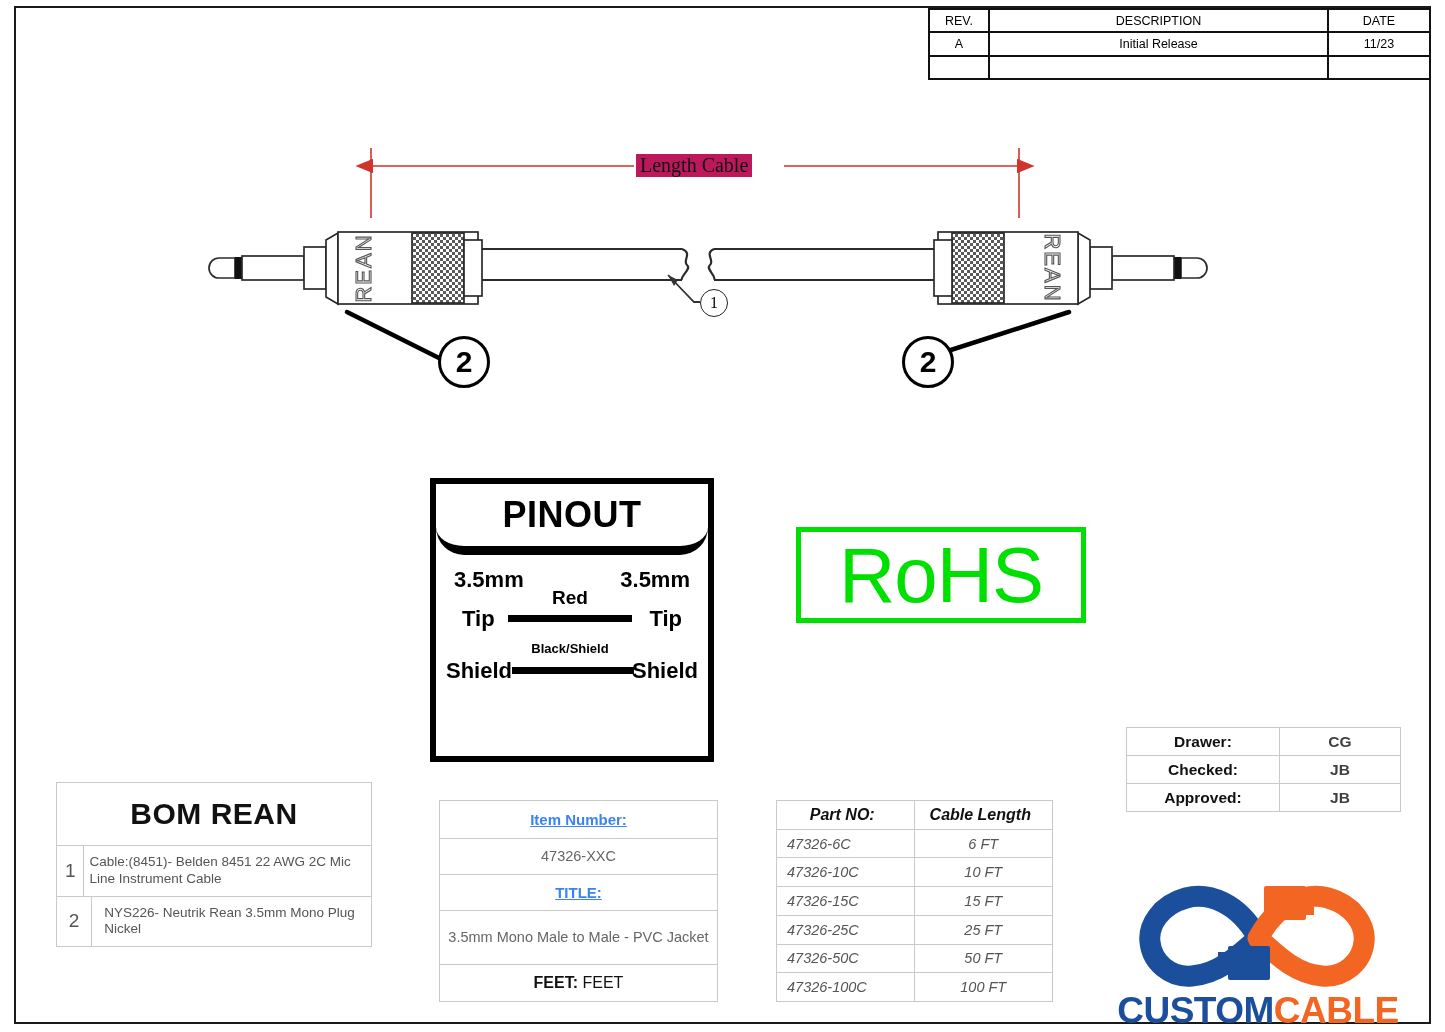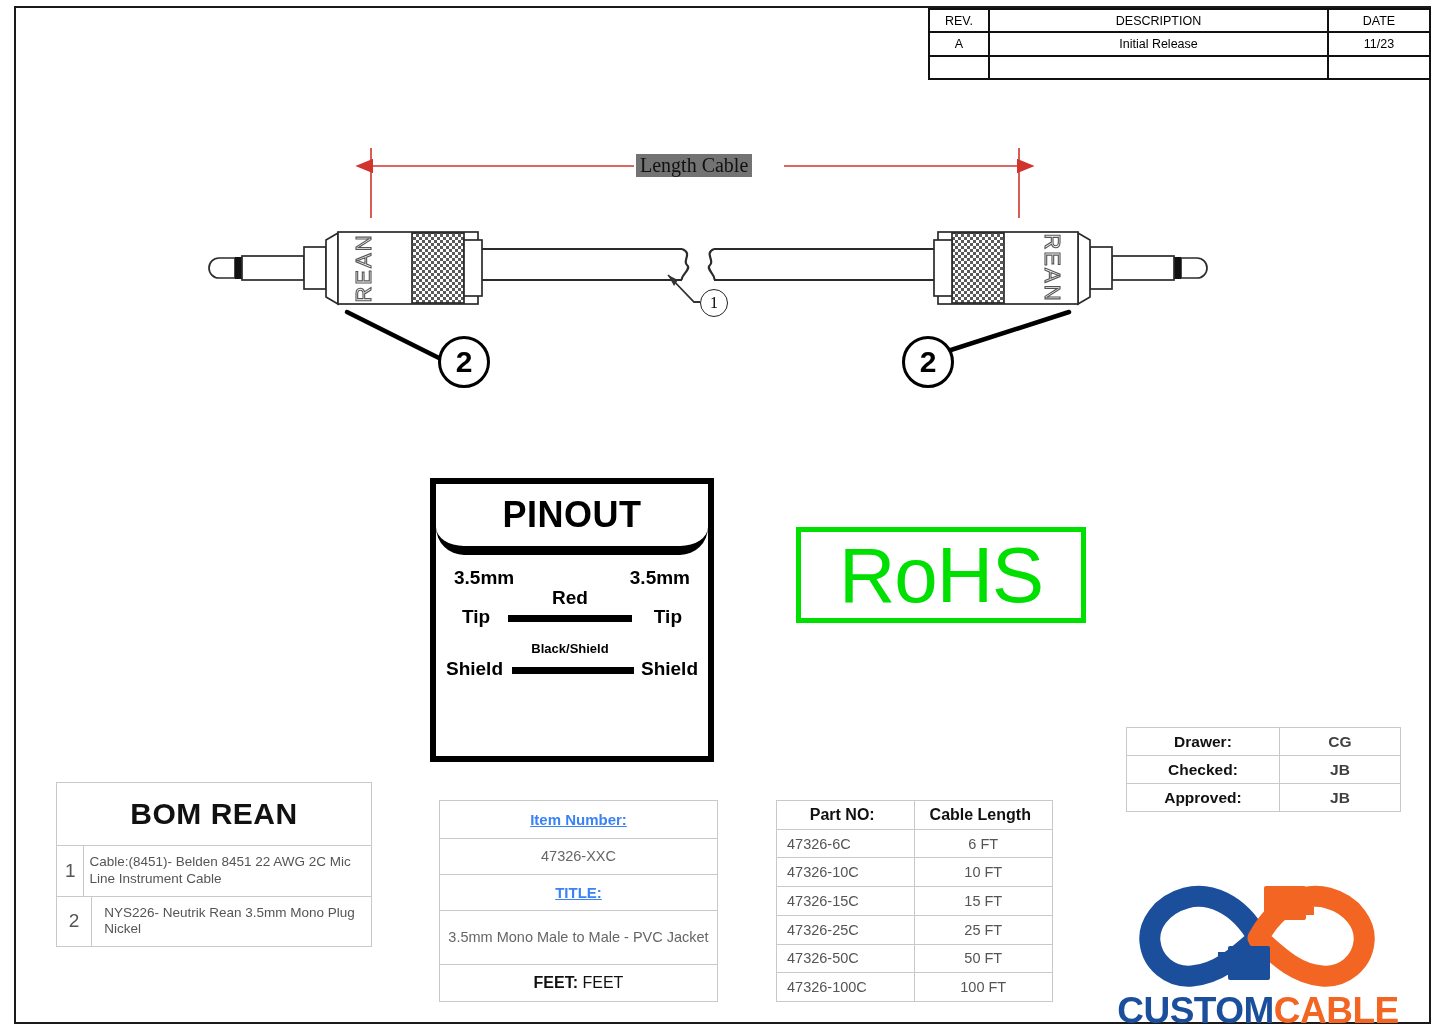--- a/index.html
+++ b/index.html
@@ -43,21 +43,21 @@
   #rev-table .c-date { width: 100px; }
 
   
   #drawing { left: 14px; top: 90px; width: 1417px; height: 380px; }
 
   
   .dim-label {
     position: absolute;
     font-family: "Liberation Serif", serif;
     font-size: 20px; color: #111;
-    background: #737373; padding: 0 4px;
+    background: #be185d; padding: 0 4px;
     white-space: nowrap;
   }
 
   
   .balloon {
     position: absolute;
     border-radius: 50%;
     display: flex; align-items: center; justify-content: center;
     background: #fff;
   }
@@ -82,21 +82,21 @@
     background: #fff;
     display: flex; flex-direction: column;
   }
   #pinout .po-title {
     height: 62px; border-bottom: 9px solid #000;
     display: flex; align-items: center; justify-content: center;
     font-size: 36px; font-weight: 700; letter-spacing: .5px; border-radius: 28px;
   }
   #pinout .po-body { flex: 1 1 auto; position: relative; }
   .po-pin {
-    position: absolute; font-size: 19px; font-weight: 700;
+    position: absolute; font-size: 22px; font-weight: 700;
     white-space: nowrap;
   }
   .po-wire { position: absolute; background: #000; }
   .po-wirelabel {
     position: absolute; white-space: nowrap;
     font-weight: 700; text-align: center;
   }
 
   
   #rohs {
@@ -143,21 +143,21 @@
 
   
   #itemblock { left: 439px; top: 800px; width: 279px; height: 202px; }
   #itemblock .gcell { width: 100%; }
   #itemblock .r-hd { font-size: 15px; font-weight: 700; color: #3b82f6; text-decoration: underline; }
   #itemblock .r-val { font-size: 14.5px; color: #666; }
   #itemblock .r-unit { font-size: 16px; color: #111; }
   #itemblock .r-unit b { font-weight: 700; }
 
   
-  #parttable { left: 776px; top: 800px; width: 277px; height: 202px; }
+  #parttable { left: 776px; top: 800px; width: 277px; height: 202px; font-style: italic; }
   #parttable .grow { flex: 1 1 0; }
   #parttable .gcell-pn {
     width: 50%; border-right: 1.5px solid #c9c9c9;
     justify-content: flex-start; padding-left: 10px;
     font-size: 14.5px; color: #555;
   }
   #parttable .gcell-len { width: 50%; font-size: 14.5px; color: #555; }
   #parttable .hrow .gcell-pn,
   #parttable .hrow .gcell-len {
     font-size: 16px; font-weight: 700; color: #111; justify-content: center; padding-left: 0;

